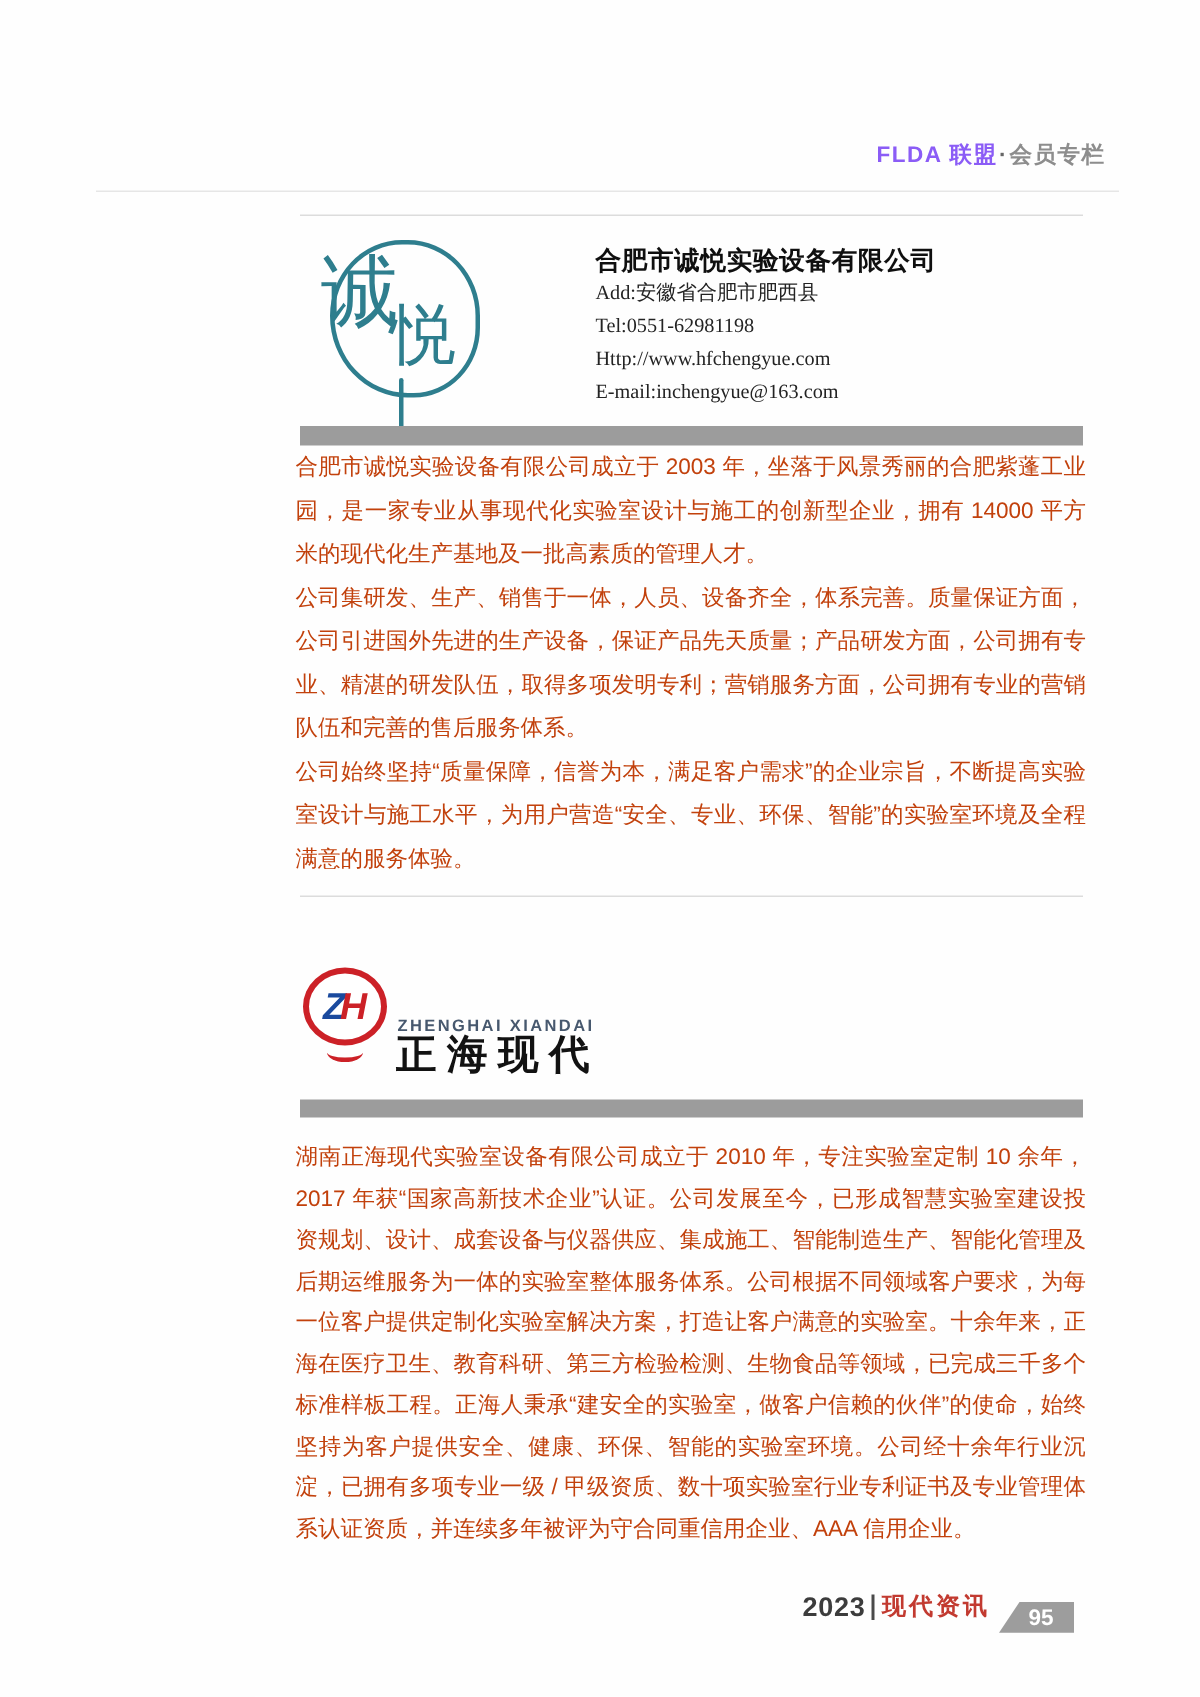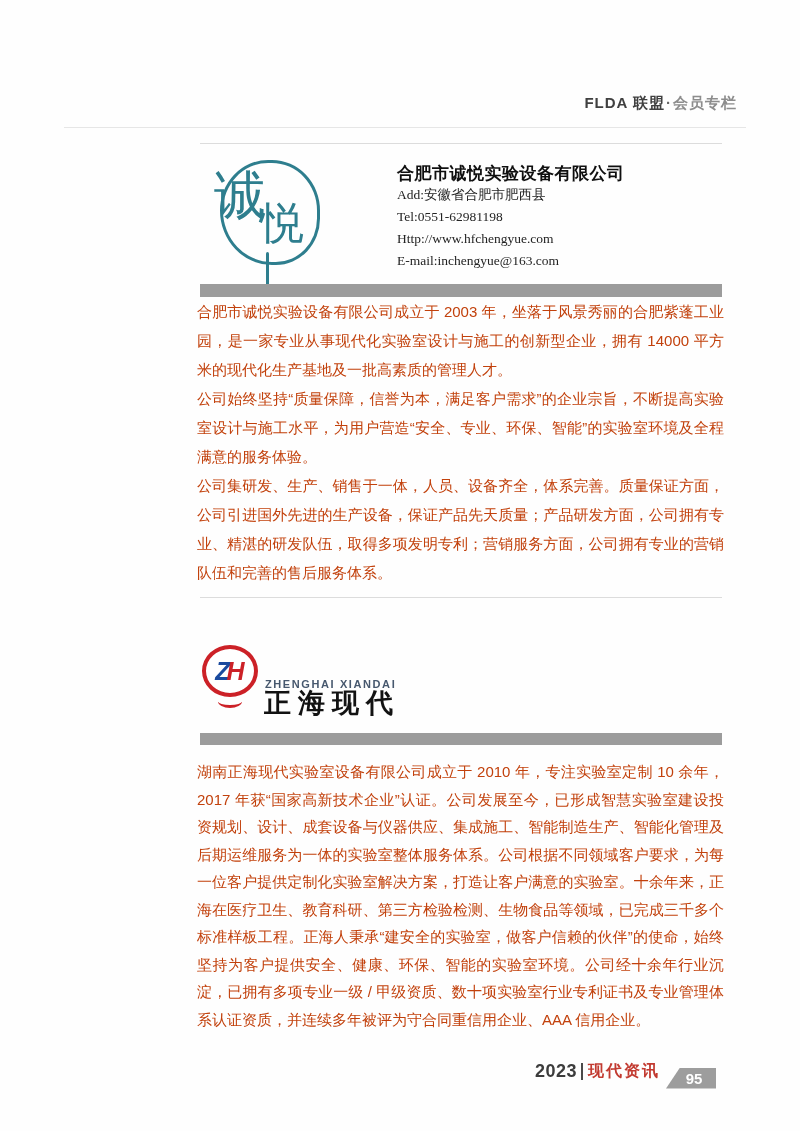--- a/index.html
+++ b/index.html
@@ -4,21 +4,21 @@
 <style>
   html,body { margin:0; padding:0; background:#ffffff; }
   .page {
     position:relative; width:800px; height:1131px; margin:0 auto;
     background:#fefefe; overflow:hidden;
     font-family:"Liberation Sans", sans-serif; color:#1b1b1b;
   }
 
   
   .header { position:absolute; top:94px; right:63px; font-size:15px; font-weight:bold; letter-spacing:1px; white-space:nowrap; }
-  .header .brand { color:#404040;margin-top:12px; }
+  .header .brand { color:#8b5cf6;margin-top:12px; }
   .header .sep { color:#666; margin:0 1px; }
   .header .section { color:#8d8d8d; }
   .header-rule { position:absolute; top:127px; left:64px; width:682px; height:1px; background:#e6e6e6; }
 
   
   .section-rule { position:absolute; left:200px; width:522px; height:1px; background:#dcdcdc; }
   .graybar { position:absolute; left:200px; width:522px; background:#9c9c9c; }
   #rule1 { top:143px; }
   #bar1  { top:284px; height:13px; }
   #rule2 { top:597px; }
@@ -88,22 +88,22 @@
     <div class="line">Add:安徽省合肥市肥西县</div>
     <div class="line">Tel:0551-62981198</div>
     <div class="line">Http://www.hfchengyue.com</div>
     <div class="line">E-mail:inchengyue@163.com</div>
   </div>
 
   <div class="graybar" id="bar1"></div>
 
   <div class="para-block" id="paras1">
     <p>合肥市诚悦实验设备有限公司成立于 2003 年，坐落于风景秀丽的合肥紫蓬工业园，是一家专业从事现代化实验室设计与施工的创新型企业，拥有 14000 平方米的现代化生产基地及一批高素质的管理人才。</p>
+    <p>公司集研发、生产、销售于一体，人员、设备齐全，体系完善。质量保证方面，公司引进国外先进的生产设备，保证产品先天质量；产品研发方面，公司拥有专业、精湛的研发队伍，取得多项发明专利；营销服务方面，公司拥有专业的营销队伍和完善的售后服务体系。</p>
     <p>公司始终坚持“质量保障，信誉为本，满足客户需求”的企业宗旨，不断提高实验室设计与施工水平，为用户营造“安全、专业、环保、智能”的实验室环境及全程满意的服务体验。</p>
-    <p>公司集研发、生产、销售于一体，人员、设备齐全，体系完善。质量保证方面，公司引进国外先进的生产设备，保证产品先天质量；产品研发方面，公司拥有专业、精湛的研发队伍，取得多项发明专利；营销服务方面，公司拥有专业的营销队伍和完善的售后服务体系。</p>
   </div>
 
   <div class="section-rule" id="rule2"></div>
 
   <div class="logo2">
     <div class="ring">
       <span class="monogram"><span class="mz">Z</span><span class="mh">H</span></span>
     </div>
     <div class="swoosh"></div>
     <div class="cn">正海现代</div>

